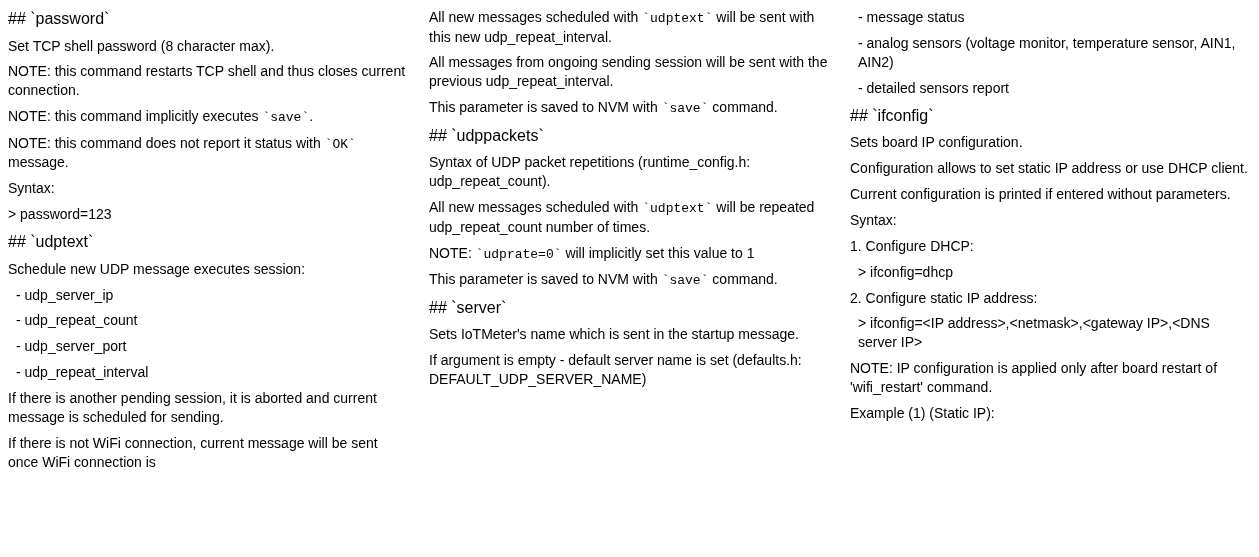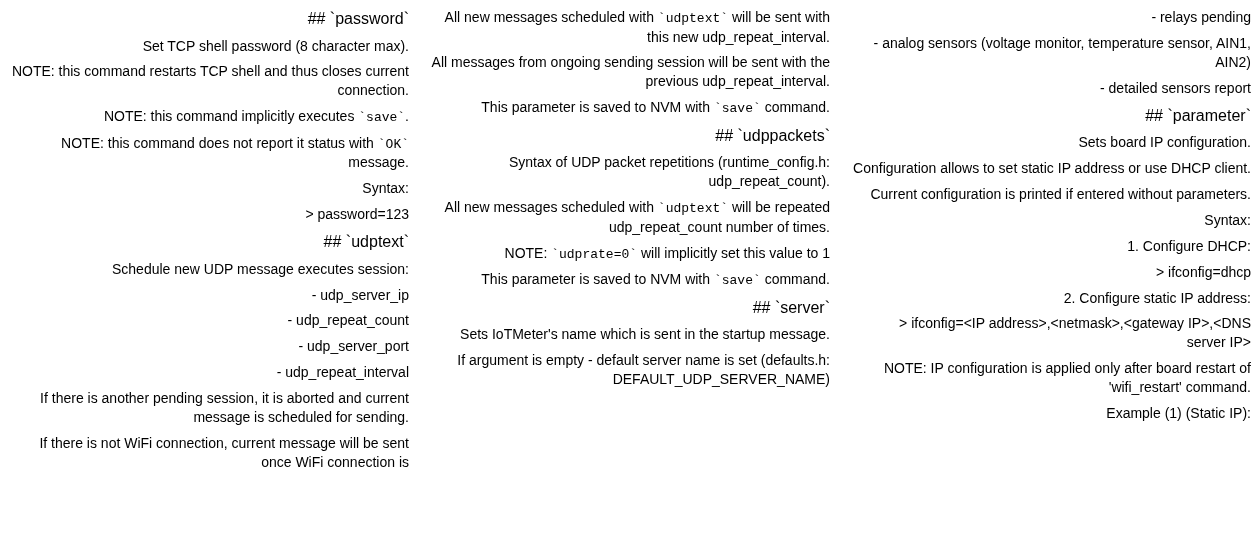--- a/index.html
+++ b/index.html
@@ -15,21 +15,20 @@
       padding: 8px;
       width: 1259px;
     }
     .columns {
       display: flex;
       gap: 20px;
     }
     .col {
       flex: 1;
       min-width: 0;
-      text-align: right;
     }
     .col p {
       margin-bottom: 7px;
       line-height: 1.35;
     }
     .h2 {
       font-size: 16px;
       font-weight: normal;
       margin-bottom: 6px;
     }
@@ -72,24 +71,24 @@
     <p>Syntax of UDP packet repetitions (runtime_config.h: udp_repeat_count).</p>
     <p><span>All new messages scheduled with </span><code>`udptext`</code><span> will be repeated udp_repeat_count number of times.</span></p>
     <p><span>NOTE: </span><code>`udprate=0`</code><span> will implicitly set this value to 1</span></p>
     <p><span>This parameter is saved to NVM with </span><code>`save`</code><span> command.</span></p>
     <p class="h2"><span>## `server`</span></p>
     <p>Sets IoTMeter's name which is sent in the startup message.</p>
     <p>If argument is empty - default server name is set (defaults.h: DEFAULT_UDP_SERVER_NAME)</p>
   </div>
 
   <div class="col">
-    <p class="indent1"> - relays pending</p>
+    <p class="indent1"> - message status</p>
     <p class="indent1"> - analog sensors (voltage monitor, temperature sensor, AIN1, AIN2)</p>
     <p class="indent1"> - detailed sensors report</p>
-    <p class="h2"><span>## `parameter`</span></p>
+    <p class="h2"><span>## `ifconfig`</span></p>
     <p>Sets board IP configuration.</p>
     <p>Configuration allows to set static IP address or use DHCP client.</p>
     <p>Current configuration is printed if entered without parameters.</p>
     <p>Syntax:</p>
     <p>1. Configure DHCP:</p>
     <p class="indent1"> &gt; ifconfig=dhcp</p>
     <p>2. Configure static IP address:</p>
     <p class="indent1"> &gt; ifconfig=&lt;IP address&gt;,&lt;netmask&gt;,&lt;gateway IP&gt;,&lt;DNS server IP&gt;</p>
     <p>NOTE: IP configuration is applied only after board restart of 'wifi_restart' command.</p>
     <p>Example (1) (Static IP):</p>

